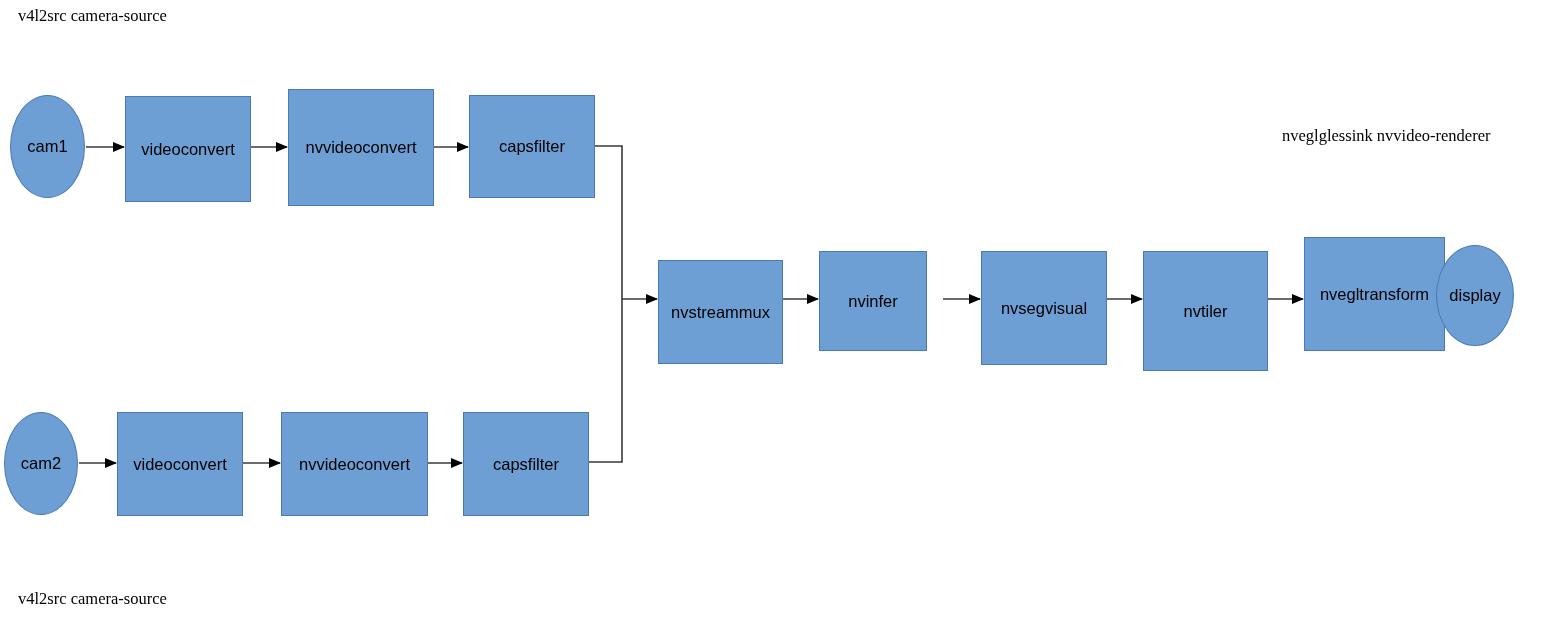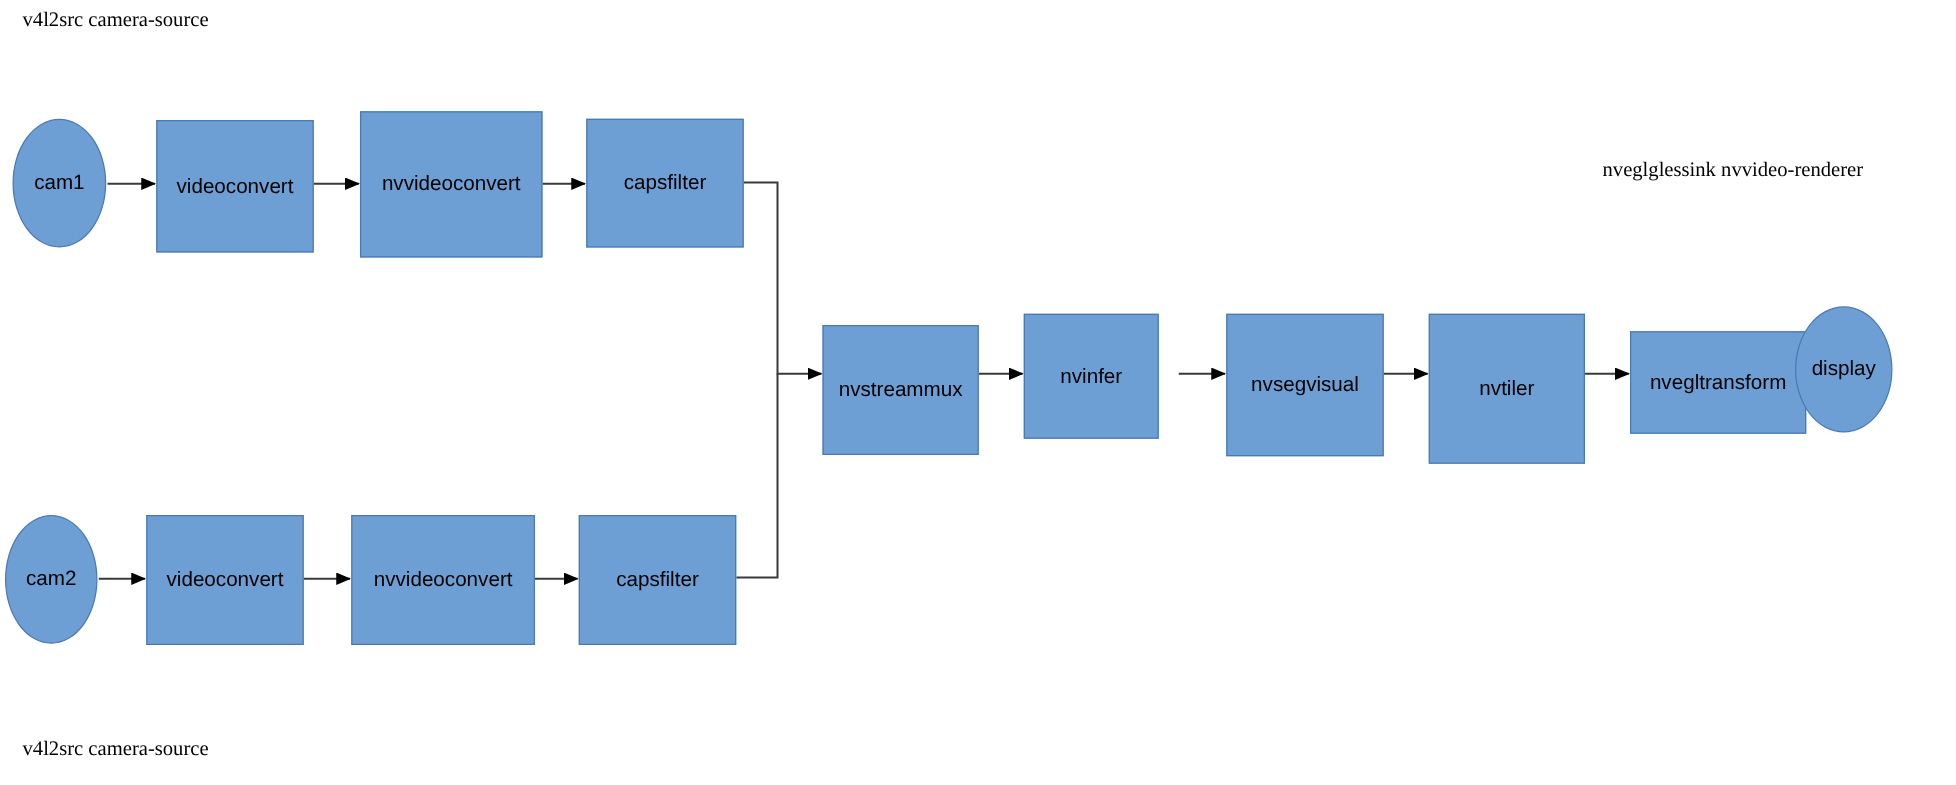--- a/index.html
+++ b/index.html
@@ -131,21 +131,21 @@
   </div>
 
   <div class="node" style="left:981px; top:251px; width:126px; height:114px;">
     <span class="node-label">nvsegvisual</span>
   </div>
 
   <div class="node" style="left:1143px; top:251px; width:125px; height:120px;">
     <span class="node-label">nvtiler</span>
   </div>
 
-  <div class="node" style="left:1304px; top:265px; width:141px; height:82px;">
+  <div class="node" style="left:1304px; top:237px; width:141px; height:114px;">
     <span class="node-label">nvegltransform</span>
   </div>
 
   <div class="node ellipse" style="left:1436px; top:245px; width:78px; height:101px;">
     <span class="node-label">display</span>
   </div>
 
 </div>
 
 </body></html>

